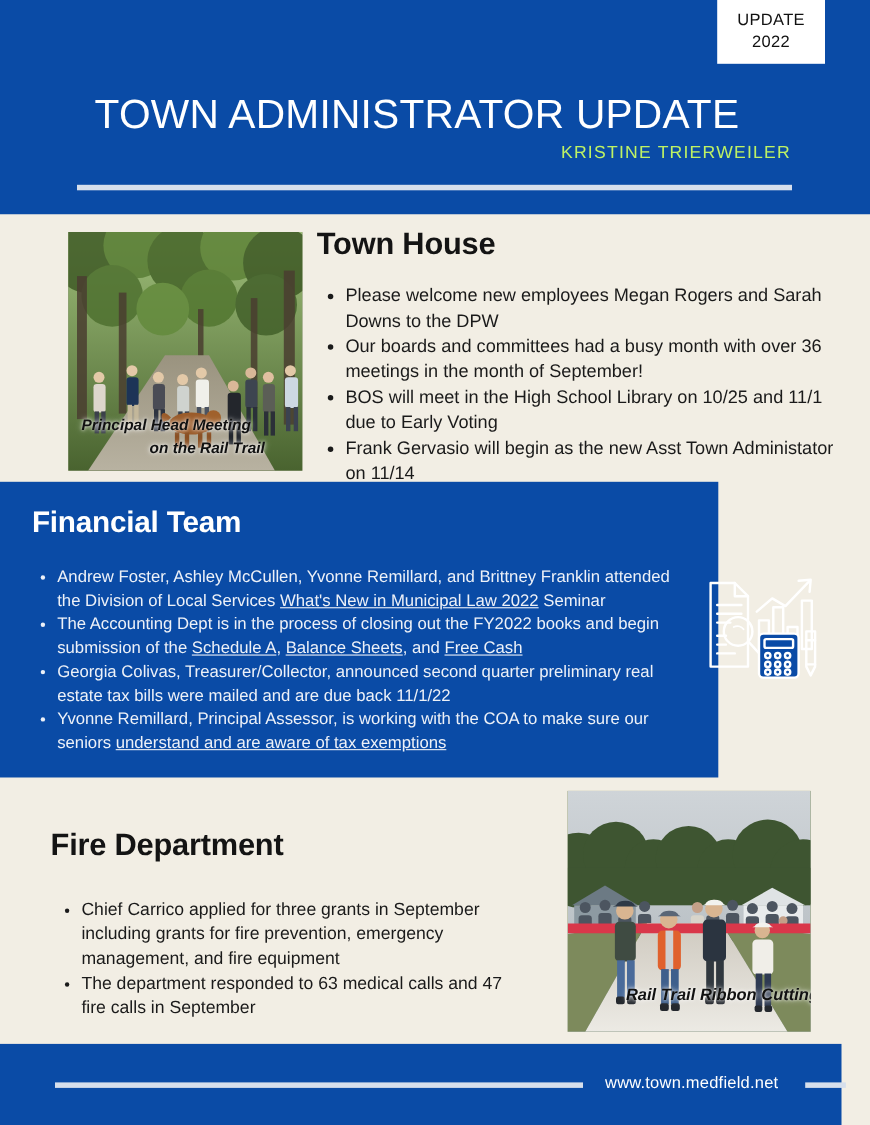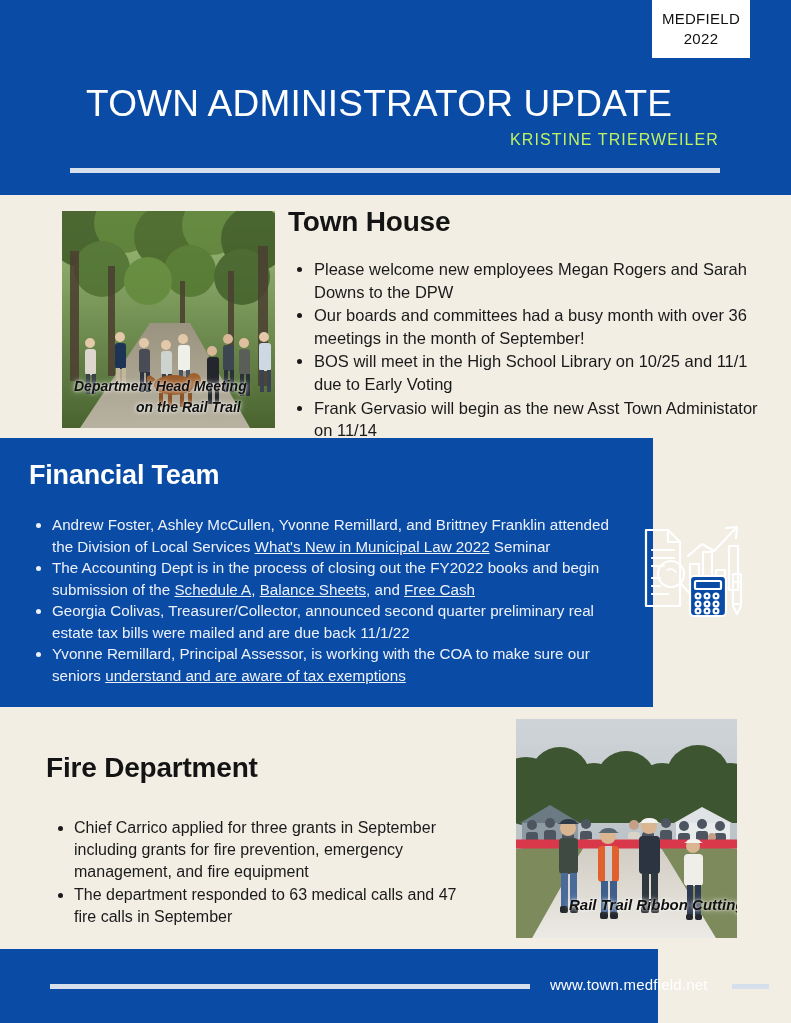--- a/index.html
+++ b/index.html
@@ -177,21 +177,21 @@
     position: absolute;
     left: 48px; top: 90px;
     width: 430px;
   }
   #fire-text .body-dark { font-size: 16px; line-height: 1.38; }
 
   
   .footer {
     position: absolute;
     left: 0; top: 949px;
-    width: 658px; height: 74px;
+    width: 765px; height: 74px;
     background: #0A4BA6;
   }
   .footer-rule-long {
     position: absolute;
     left: 50px; top: 35px;
     width: 480px; height: 5px;
     background: #D6DFEC;
   }
   .footer-url {
     position: absolute;
@@ -208,21 +208,21 @@
   }
 </style>
 </head>
 <body>
 
 <div id="page">
 
   <div class="header">
 
     <div class="date-box">
-      <span>MEDFIELD</span>
+      <span>UPDATE</span>
       <span>2022</span>
     </div>
 
     <div class="main-title">TOWN ADMINISTRATOR UPDATE</div>
     <div class="author">KRISTINE TRIERWEILER</div>
     <div class="header-rule"></div>
   </div>
 
   <div class="section-townhouse">
 
@@ -322,21 +322,21 @@
         <g transform="translate(92,162)">
           <ellipse cx="20" cy="12" rx="20" ry="10" fill="#9a5a28"></ellipse>
           <circle cx="40" cy="7" r="7" fill="#a0612c"></circle>
           <rect x="5" y="20" width="4" height="14" fill="#8a4f22"></rect>
             <rect x="14" y="20" width="4" height="14" fill="#8a4f22"></rect>
           <rect x="26" y="20" width="4" height="14" fill="#8a4f22"></rect>
             <rect x="34" y="20" width="4" height="14" fill="#8a4f22"></rect>
           <path d="M0 8 Q-8 0 -4 10" stroke="#9a5a28" stroke-width="4" fill="none"></path>
         </g>
       </svg>
-      <div class="cap" style="left:12px; top:167px;">Department Head Meeting</div>
+      <div class="cap" style="left:12px; top:167px;">Principal Head Meeting</div>
       <div class="cap" style="left:74px; top:188px;">on the Rail Trail</div>
     </div>
 
     <div id="townhouse-text">
       <div class="h-dark">Town House</div>
       <ul class="bullets body-dark">
           <li><span>Please welcome new employees Megan Rogers and Sarah Downs to the DPW</span></li>
           <li><span>Our boards and committees had a busy month with over 36 meetings in the month of September!</span></li>
           <li><span>BOS will meet in the </span><span class="bold-inline">High School Library</span><span> on 10/25 and 11/1 due to Early Voting</span></li>
           <li><span>Frank Gervasio will begin as the new Asst Town Administator on 11/14</span></li>

